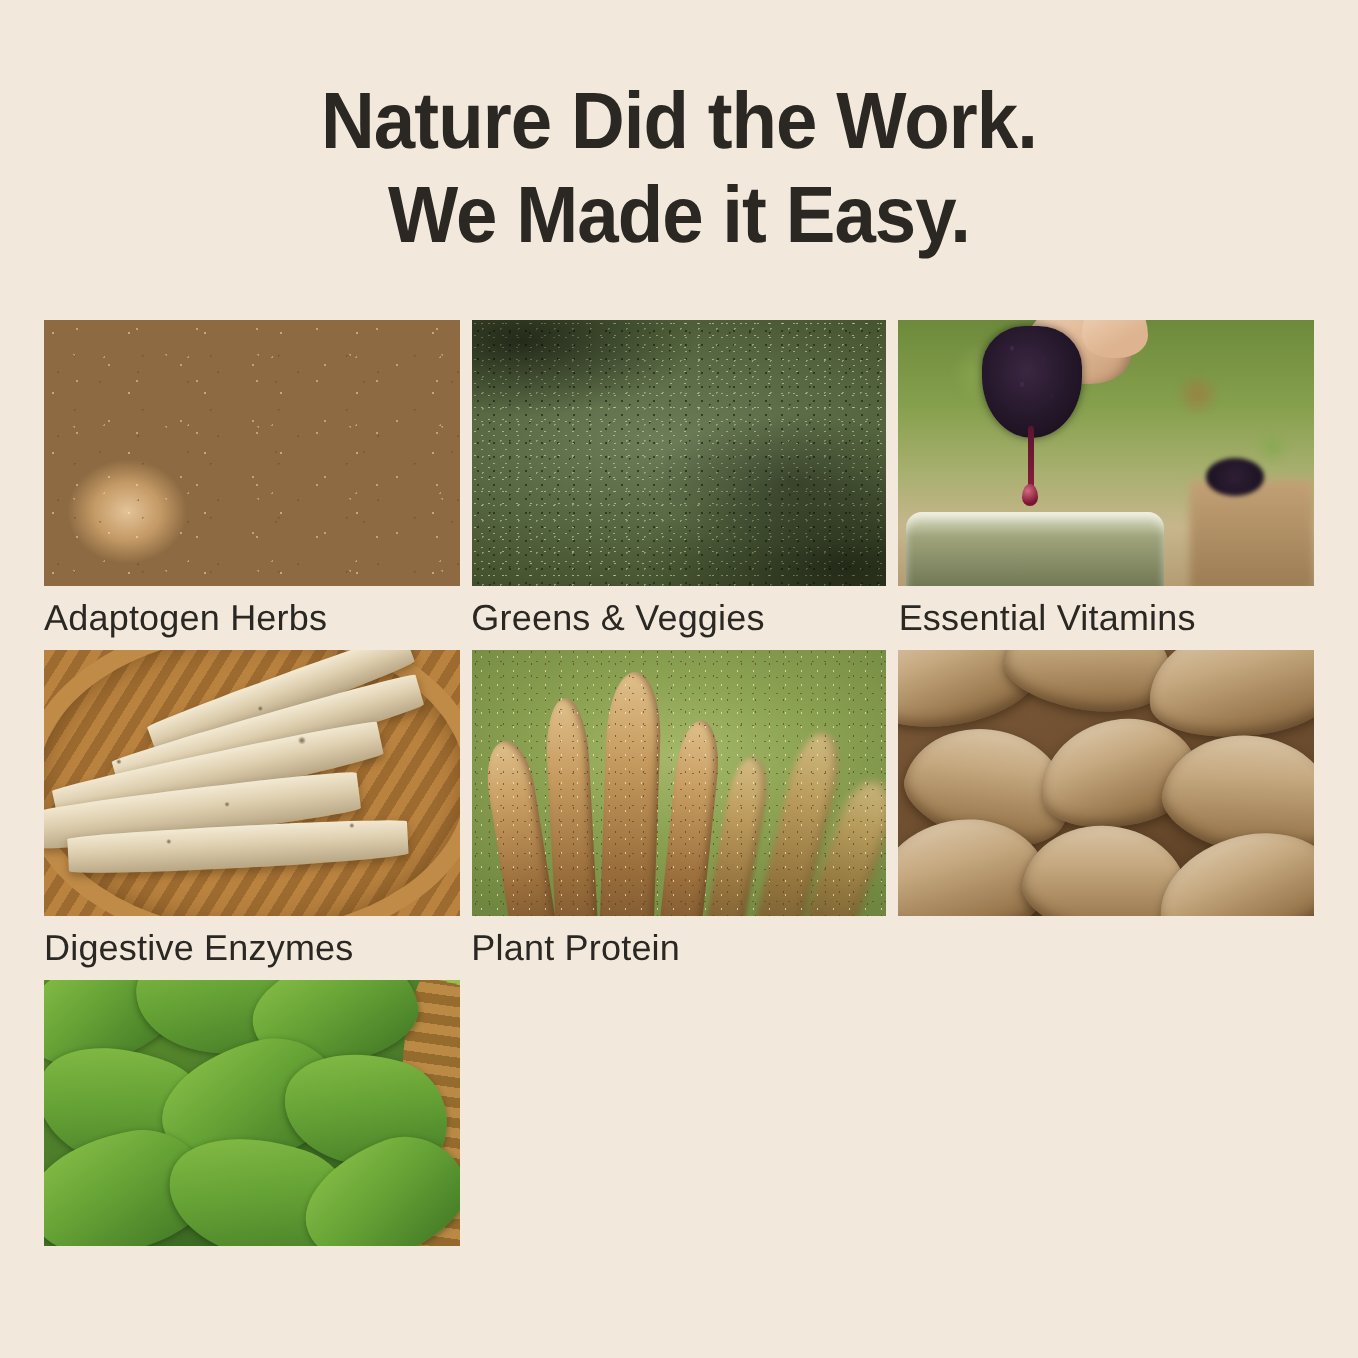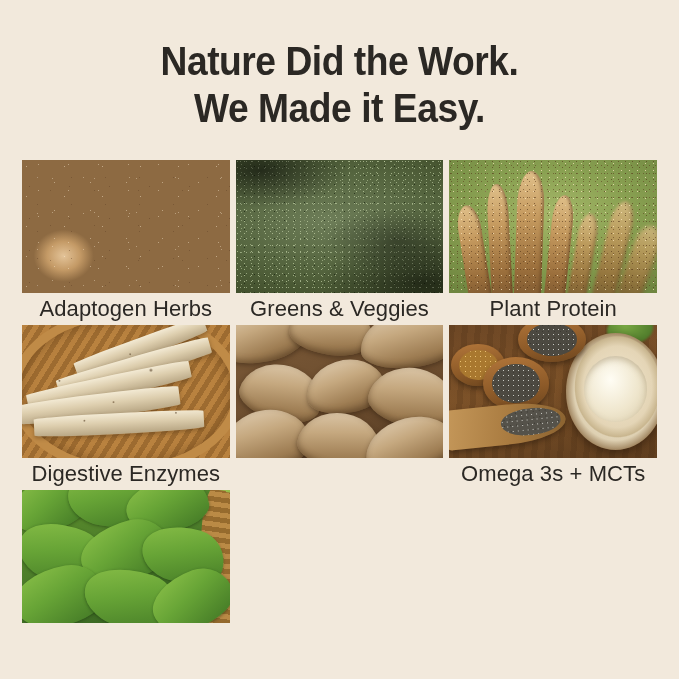--- a/index.html
+++ b/index.html
@@ -57,23 +57,22 @@
   .thumb .art{
     position:absolute;
     inset:0;
   }
   .caption{
     position:absolute;
     left:0;right:0;
     top:133px;
     height:44px;
     line-height:32px;
-    text-align:center;
     color:#2b2824;
-    font-size:22px;
+    font-size:18px;
     letter-spacing:0.1px;
     white-space:nowrap;
   }
 
   
   .art-herbs{
     background:
       radial-gradient(ellipse 30px 26px at 20% 72%, #e3c398 0%, #c49a66 55%, #8d6a42 100%),
       radial-gradient(ellipse 34px 30px at 44% 78%, #dcb98c 0%, #bd9260 58%, #80603c 100%),
       radial-gradient(ellipse 30px 26px at 68% 70%, #e0bf92 0%, #bb9261 60%, #7d5e3b 100%),
@@ -438,21 +437,52 @@
     <div class="tile">
       <div class="thumb">
         <div class="art art-greens">
             <span class="spk"></span>
             <span class="shade"></span>
           </div>
       </div>
       <div class="caption">Greens &amp; Veggies</div>
     </div>
 
-
+    <div class="tile">
+      <div class="thumb">
+        <div class="art art-vitamins">
+          <span class="bokeh"></span>
+            <span class="jar"></span>
+            <span class="jarberry"></span>
+          <span class="finger"></span>
+            <span class="finger2"></span>
+            <span class="berry"></span>
+          <span class="drip"></span>
+            <span class="drop"></span>
+            <span class="glass"></span>
+        </div>
+      </div>
+      <div class="caption">Essential Vitamins</div>
+    </div>
+
+
+    <div class="tile">
+      <div class="thumb">
+        <div class="art art-enzymes">
+          <span class="basketring"></span>
+          <i class="root r5"></i>
+            <i class="root r3"></i>
+            <i class="root r2"></i>
+            <i class="root r1"></i>
+            <i class="root r4"></i>
+          <span class="spots"></span>
+        </div>
+      </div>
+      <div class="caption">Digestive Enzymes</div>
+    </div>
 
     <div class="tile">
       <div class="thumb">
         <div class="art art-protein">
           <span class="stalks">
             <i class="stalk s7"></i>
               <i class="stalk s6"></i>
               <i class="stalk s5"></i>
             <i class="stalk s1"></i>
               <i class="stalk s2"></i>
@@ -460,72 +490,34 @@
               <i class="stalk s4"></i>
           </span>
           <span class="grain"></span>
         </div>
       </div>
       <div class="caption">Plant Protein</div>
     </div>
 
     <div class="tile">
       <div class="thumb">
-        <div class="art art-enzymes">
-          <span class="basketring"></span>
-          <i class="root r5"></i>
-            <i class="root r3"></i>
-            <i class="root r2"></i>
-            <i class="root r1"></i>
-            <i class="root r4"></i>
-          <span class="spots"></span>
-        </div>
-      </div>
-      <div class="caption">Digestive Enzymes</div>
-    </div>
-
-    <div class="tile">
-      <div class="thumb">
         <div class="art art-mushrooms">
           <i class="cap c1"></i>
             <i class="cap c2"></i>
             <i class="cap c3"></i>
           <i class="cap c4"></i>
             <i class="cap c5"></i>
             <i class="cap c6"></i>
           <i class="cap c7"></i>
             <i class="cap c8"></i>
             <i class="cap c9"></i>
         </div>
       </div>
     </div>
 
-    <div class="tile">
-      <div class="thumb">
-        <div class="art art-omega">
-          <span class="leaf"></span>
-          <span class="coconut">
-              <i class="milk"></i>
-            </span>
-          <span class="bowl b3">
-              <i class="seeds"></i>
-            </span>
-          <span class="bowl b1">
-              <i class="seeds"></i>
-            </span>
-          <span class="bowl b2">
-              <i class="seeds"></i>
-            </span>
-          <span class="spoon">
-              <i class="seeds"></i>
-            </span>
-        </div>
-      </div>
-      <div class="caption">Omega 3s + MCTs</div>
-    </div>
 
     <div class="tile">
       <div class="thumb">
         <div class="art art-minerals">
           <span class="basket"></span>
             <span class="stems"></span>
           <i class="leaf l1"></i>
             <i class="leaf l2"></i>
             <i class="leaf l3"></i>
           <i class="leaf l4"></i>

